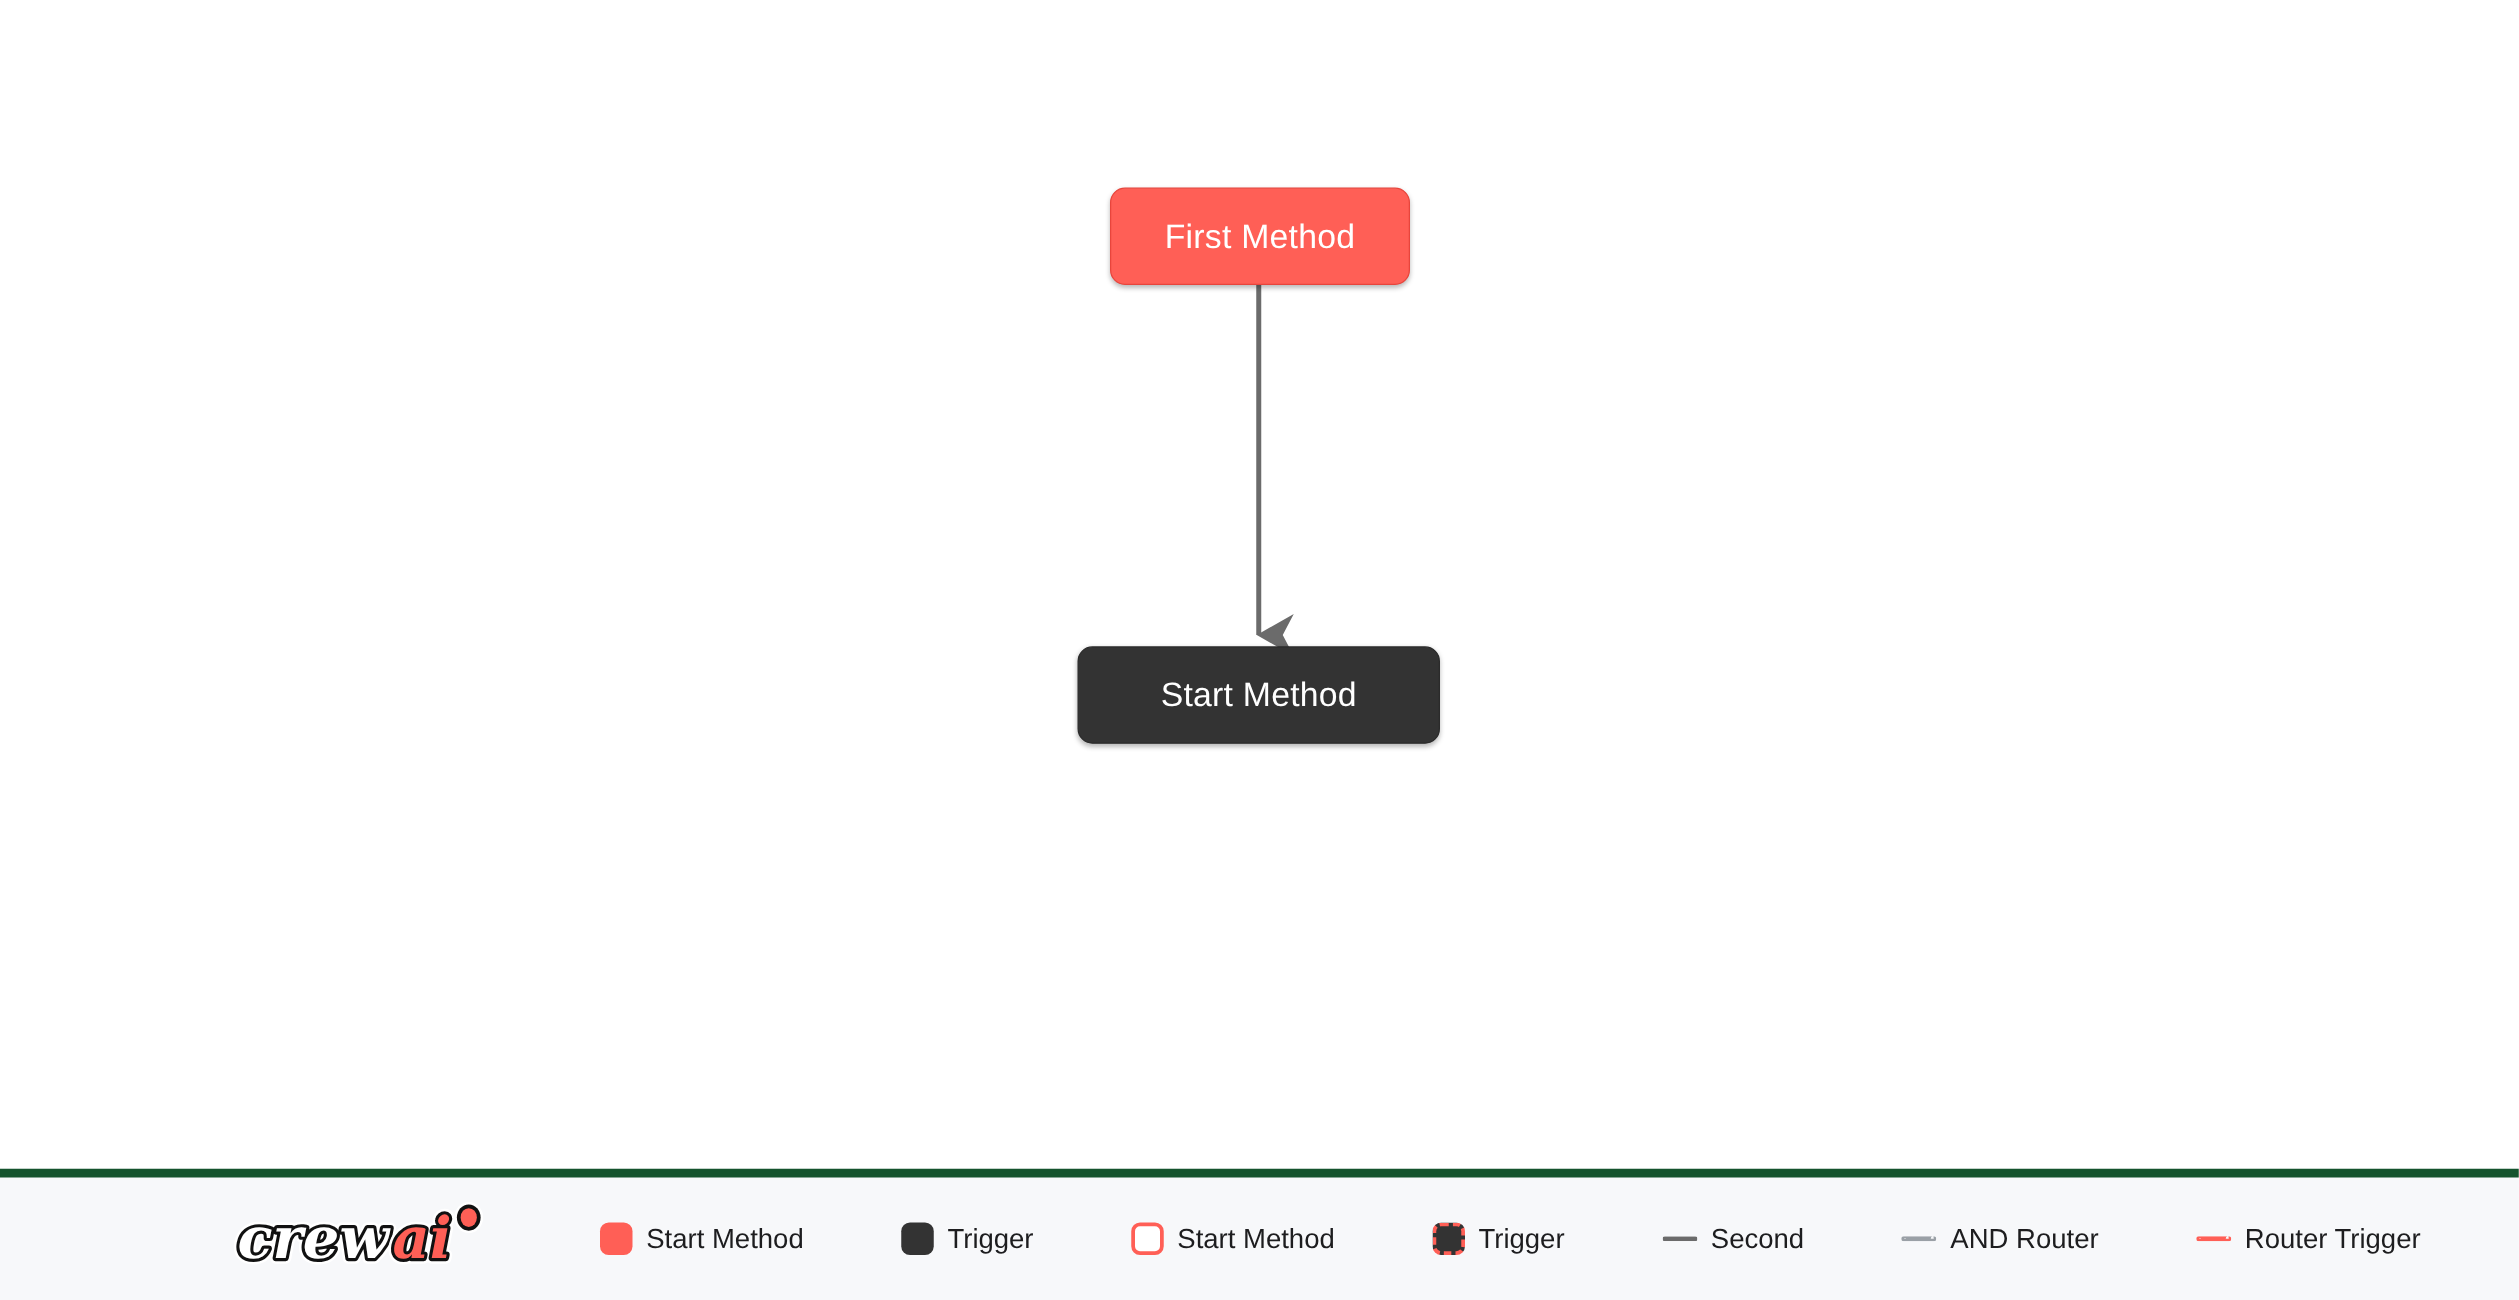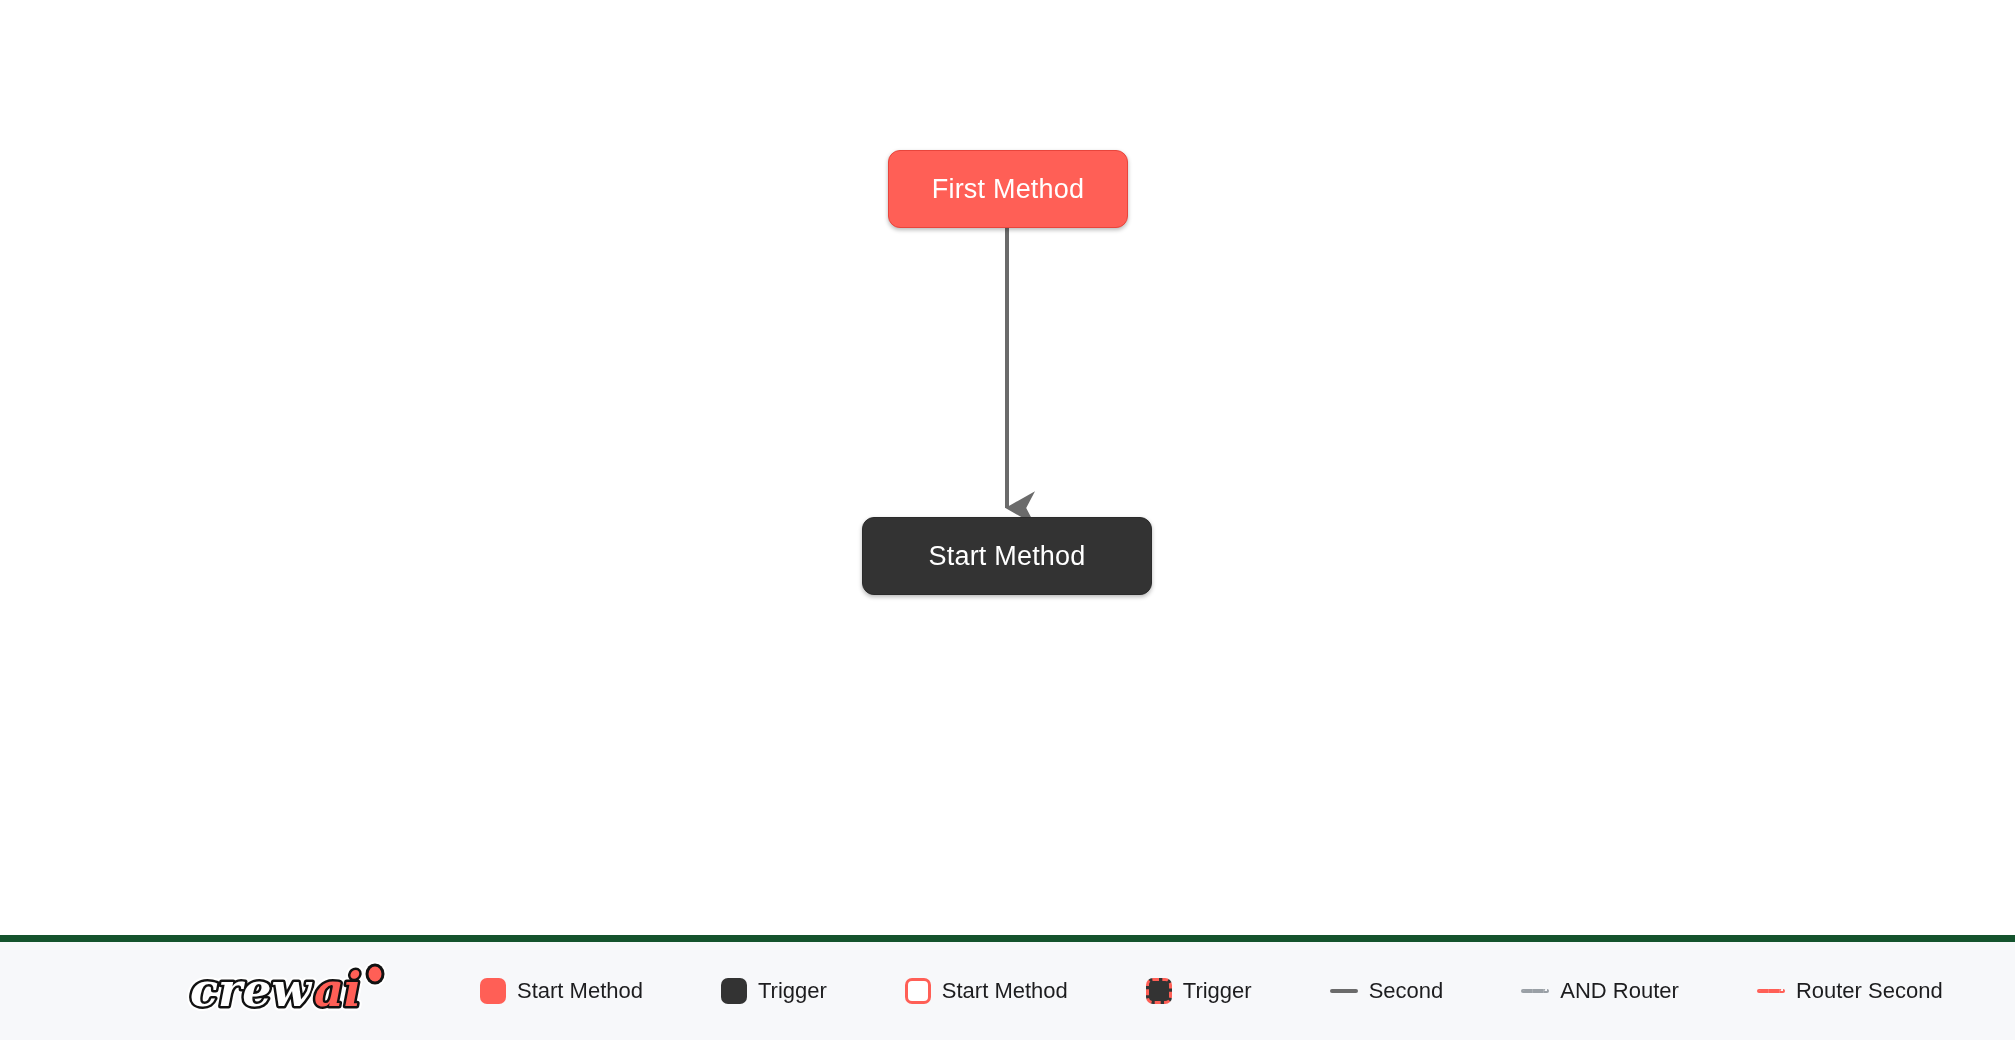--- a/index.html
+++ b/index.html
@@ -198,17 +198,17 @@
       <span class="legend-label">Second</span>
     </div>
 
     <div class="legend-item">
       <span class="line-swatch line-and-trigger"></span>
       <span class="legend-label">AND Router</span>
     </div>
 
     <div class="legend-item">
       <span class="line-swatch line-router-trig"></span>
-      <span class="legend-label">Router Second</span>
+      <span class="legend-label">Router Trigger</span>
     </div>
 
   </div>
 </div>
 
 </body></html>

